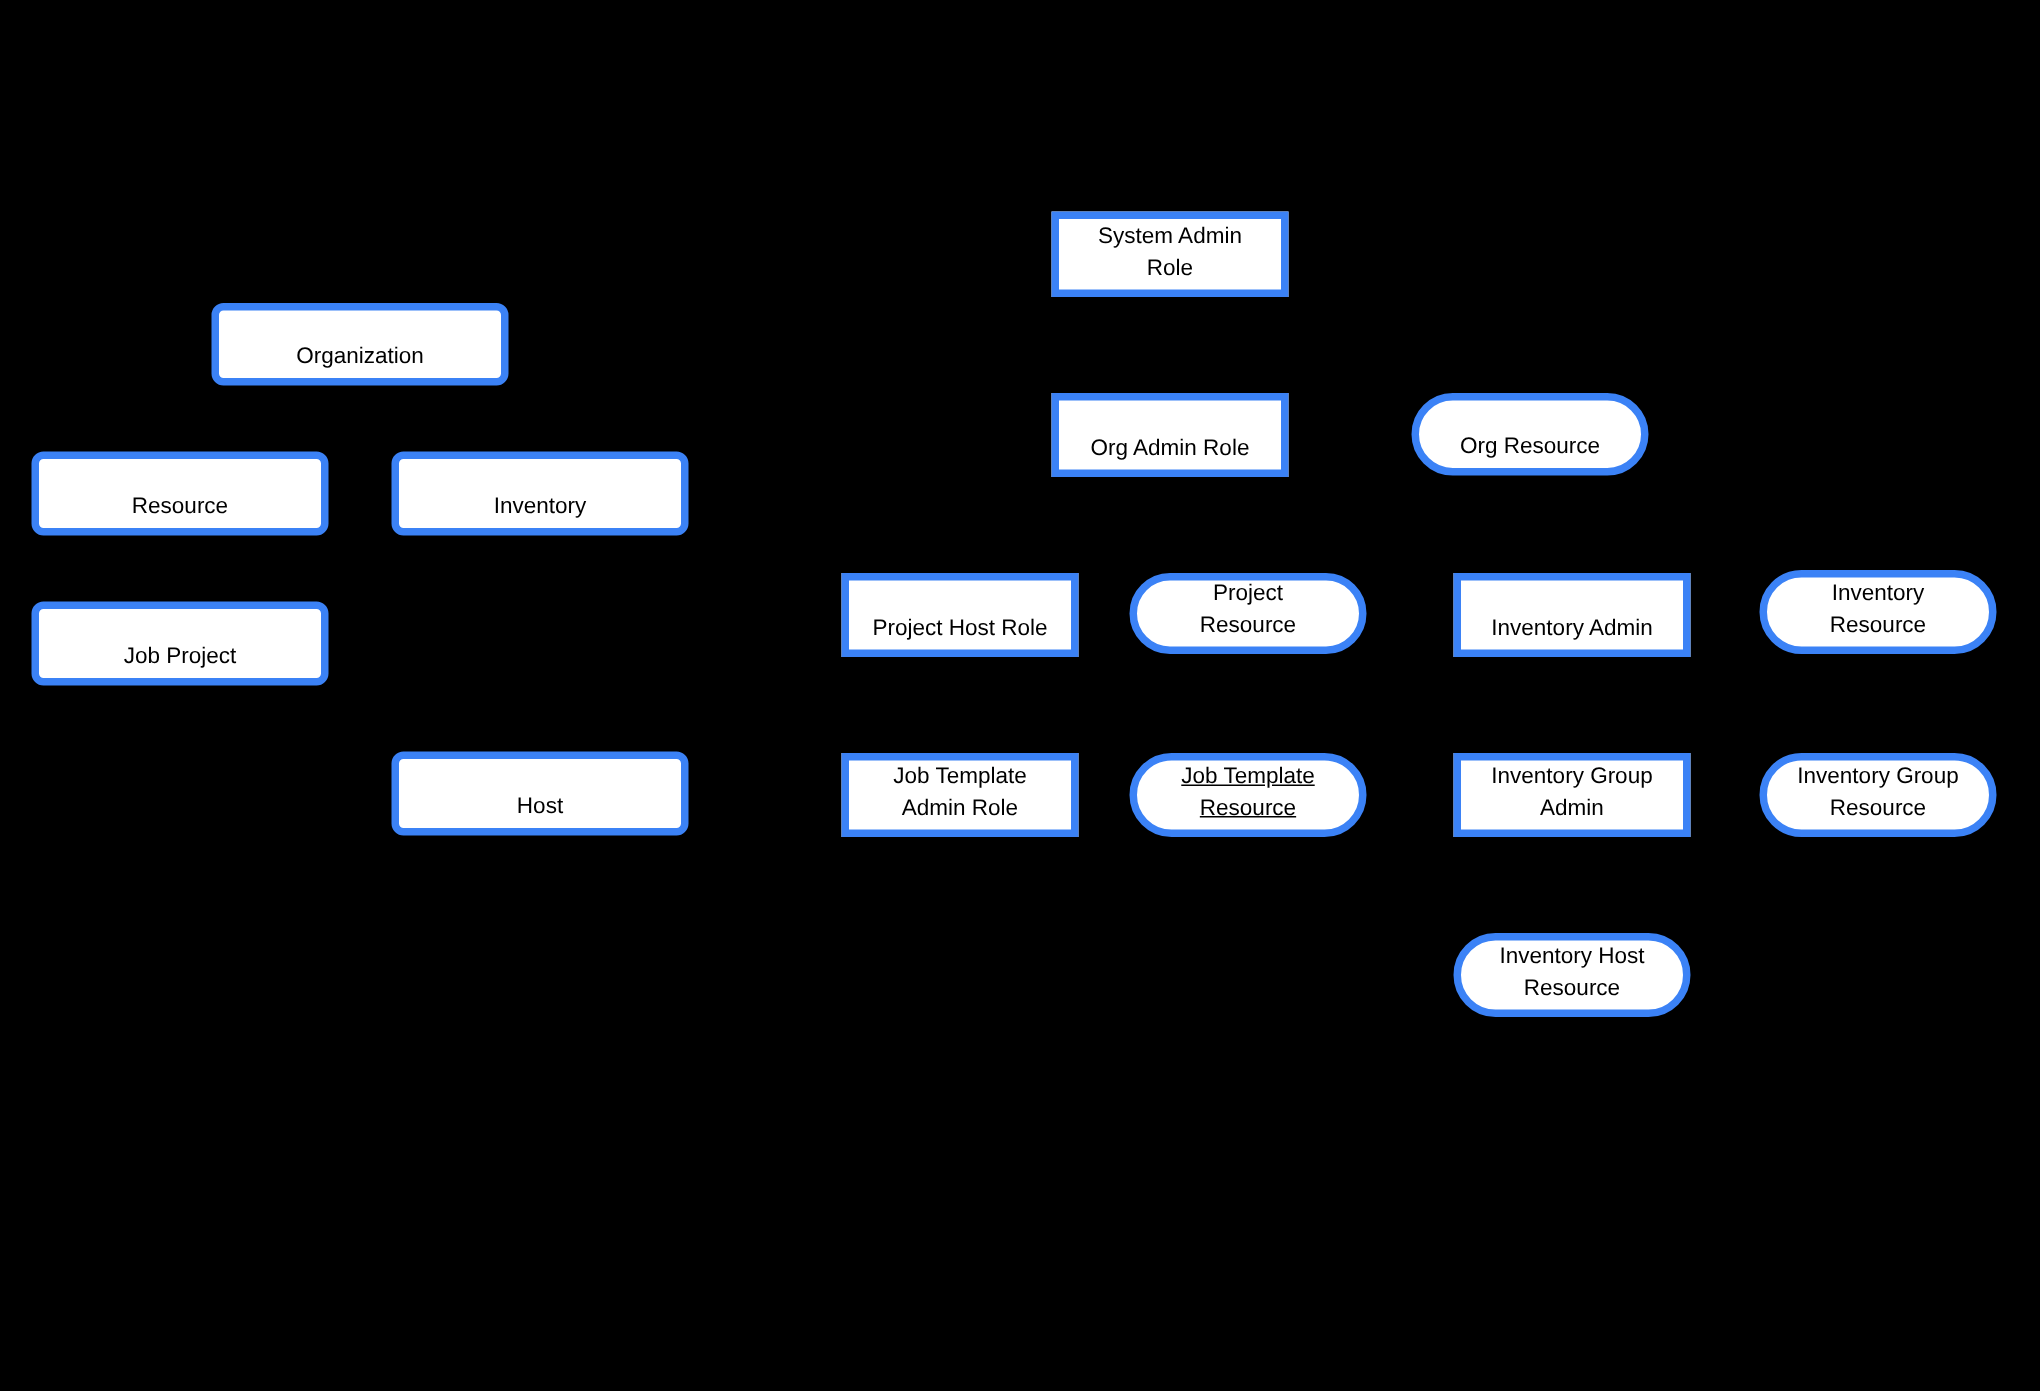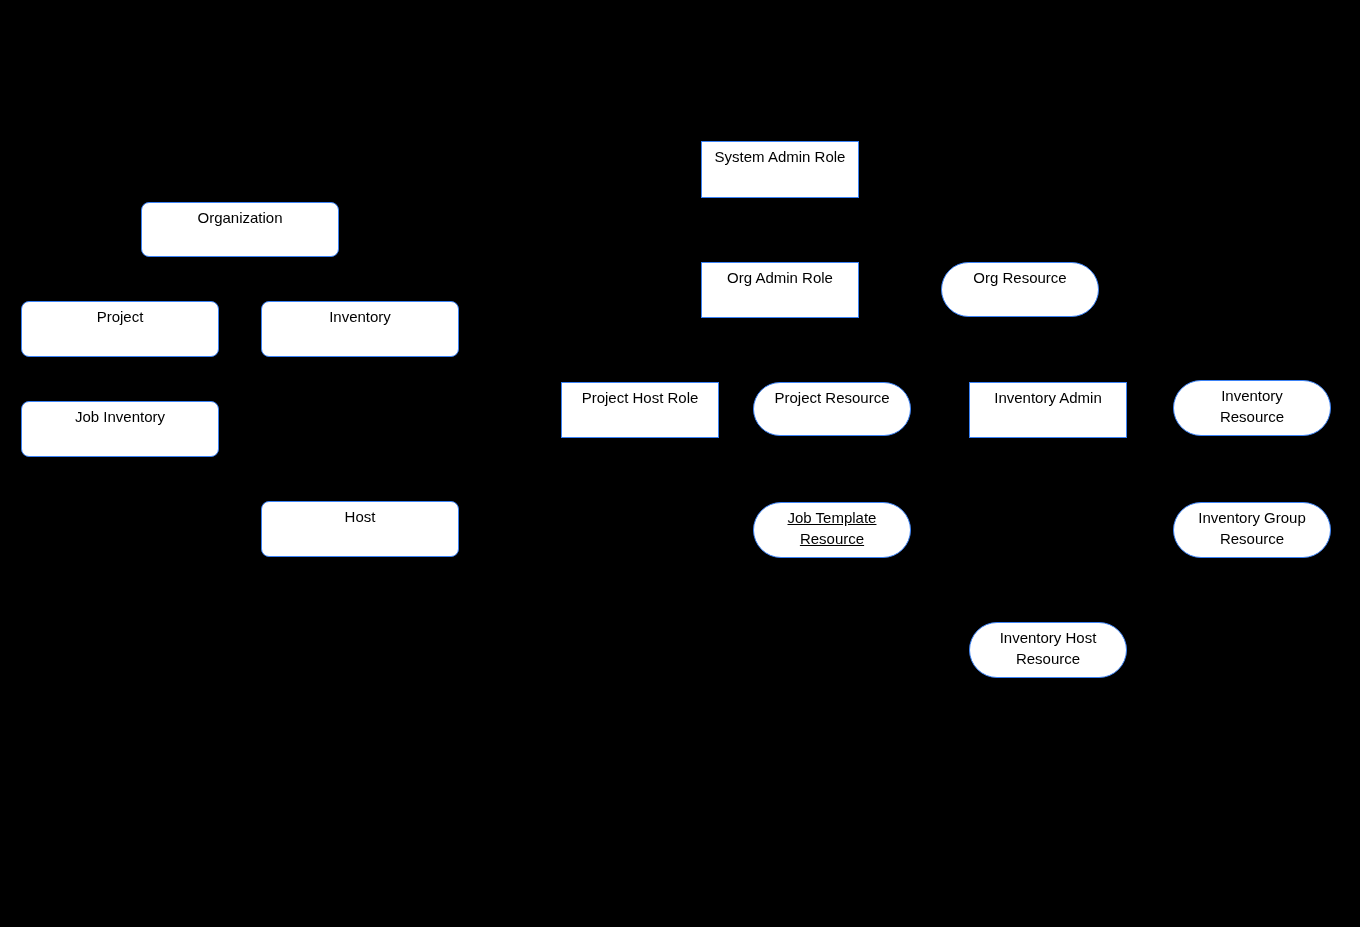--- a/index.html
+++ b/index.html
@@ -15,24 +15,24 @@
   }
   #canvas {
     position: relative;
     width: 1360px;
     height: 927px;
     background: #000000;
   }
   .node {
     position: absolute;
     background: #ffffff;
-    border: 1px solid #3b82f6;
+    border: 5px solid #3b82f6;
     box-sizing: border-box;
     display: flex;
-    align-items: flex-start;
+    align-items: flex-end;
     justify-content: center;
     text-align: center;
     color: #000000;
     font-size: 15px;
     line-height: 1.4;
   }
   .node .node-label {
     display: block;
   }
   .rect {
@@ -49,27 +49,27 @@
   }
 </style>
 </head>
 <body>
 
 <div id="canvas">
     <div class="node rect-rounded" style="left: 141px; top: 202px; width: 198px; height: 55px;">
       <span class="node-label">Organization</span>
     </div>
     <div class="node rect-rounded" style="left: 21px; top: 301px; width: 198px; height: 56px;">
-      <span class="node-label">Project</span>
+      <span class="node-label">Resource</span>
     </div>
     <div class="node rect-rounded" style="left: 261px; top: 301px; width: 198px; height: 56px;">
       <span class="node-label">Inventory</span>
     </div>
     <div class="node rect-rounded" style="left: 21px; top: 401px; width: 198px; height: 56px;">
-      <span class="node-label">Job Inventory</span>
+      <span class="node-label">Job Project</span>
     </div>
     <div class="node rect-rounded" style="left: 261px; top: 501px; width: 198px; height: 56px;">
       <span class="node-label">Host</span>
     </div>
     <div class="node rect" style="left: 701px; top: 141px; width: 158px; height: 57px;">
       <span class="node-label">System Admin Role</span>
     </div>
     <div class="node rect" style="left: 701px; top: 262px; width: 158px; height: 56px;">
       <span class="node-label">Org Admin Role</span>
     </div>
@@ -81,22 +81,28 @@
     </div>
     <div class="node pill" style="left: 753px; top: 382px; width: 158px; height: 54px;">
       <span class="node-label">Project Resource</span>
     </div>
     <div class="node rect" style="left: 969px; top: 382px; width: 158px; height: 56px;">
       <span class="node-label">Inventory Admin</span>
     </div>
     <div class="node pill" style="left: 1173px; top: 380px; width: 158px; height: 56px;">
       <span class="node-label">Inventory Resource</span>
     </div>
+    <div class="node rect" style="left: 561px; top: 502px; width: 158px; height: 56px;">
+      <span class="node-label">Job Template Admin Role</span>
+    </div>
     <div class="node pill" style="left: 753px; top: 502px; width: 158px; height: 56px; text-decoration: underline;">
       <span class="node-label">Job Template Resource</span>
+    </div>
+    <div class="node rect" style="left: 969px; top: 502px; width: 158px; height: 56px;">
+      <span class="node-label">Inventory Group Admin</span>
     </div>
     <div class="node pill" style="left: 1173px; top: 502px; width: 158px; height: 56px;">
       <span class="node-label">Inventory Group Resource</span>
     </div>
     <div class="node pill" style="left: 969px; top: 622px; width: 158px; height: 56px;">
       <span class="node-label">Inventory Host Resource</span>
     </div>
   </div>
 
 </body></html>

